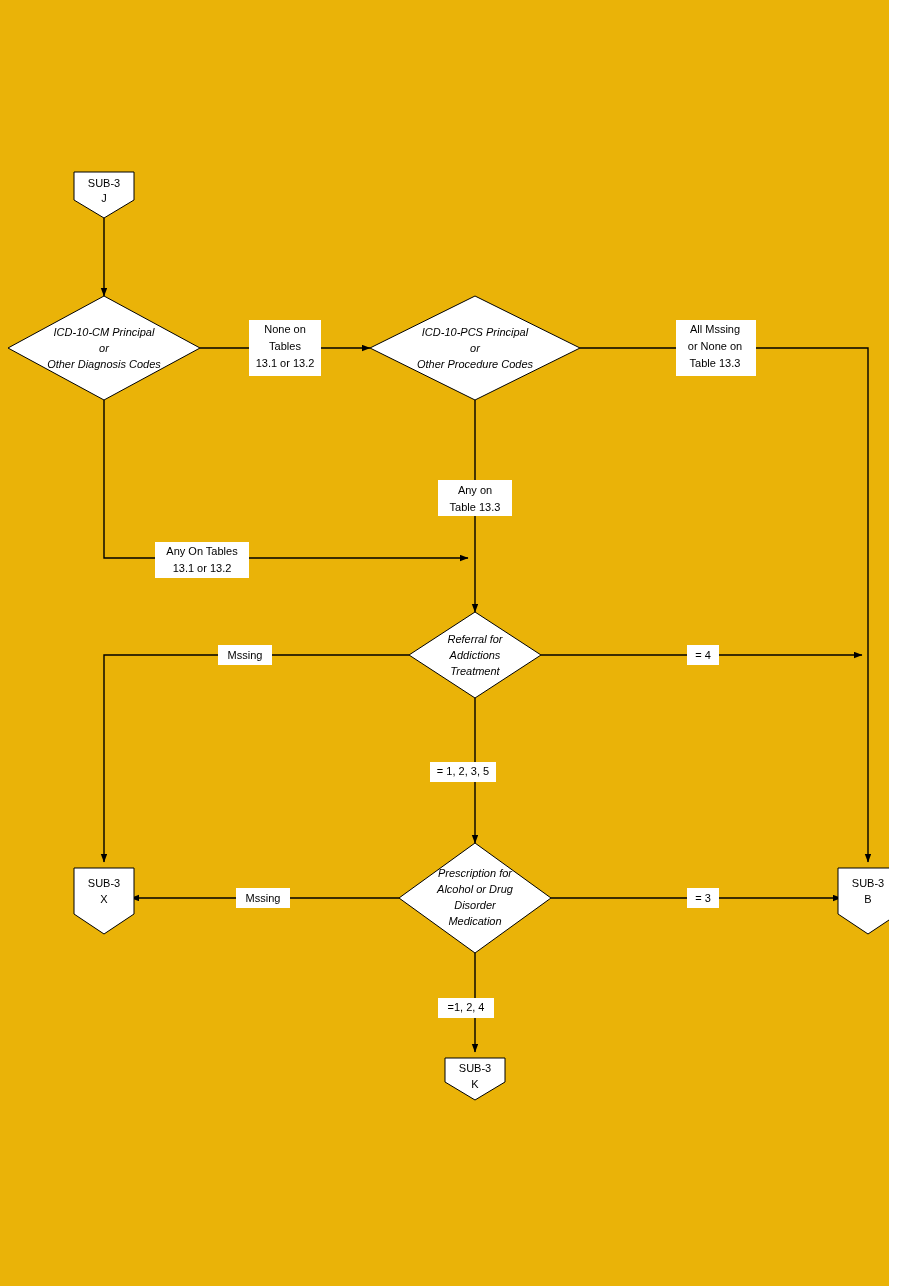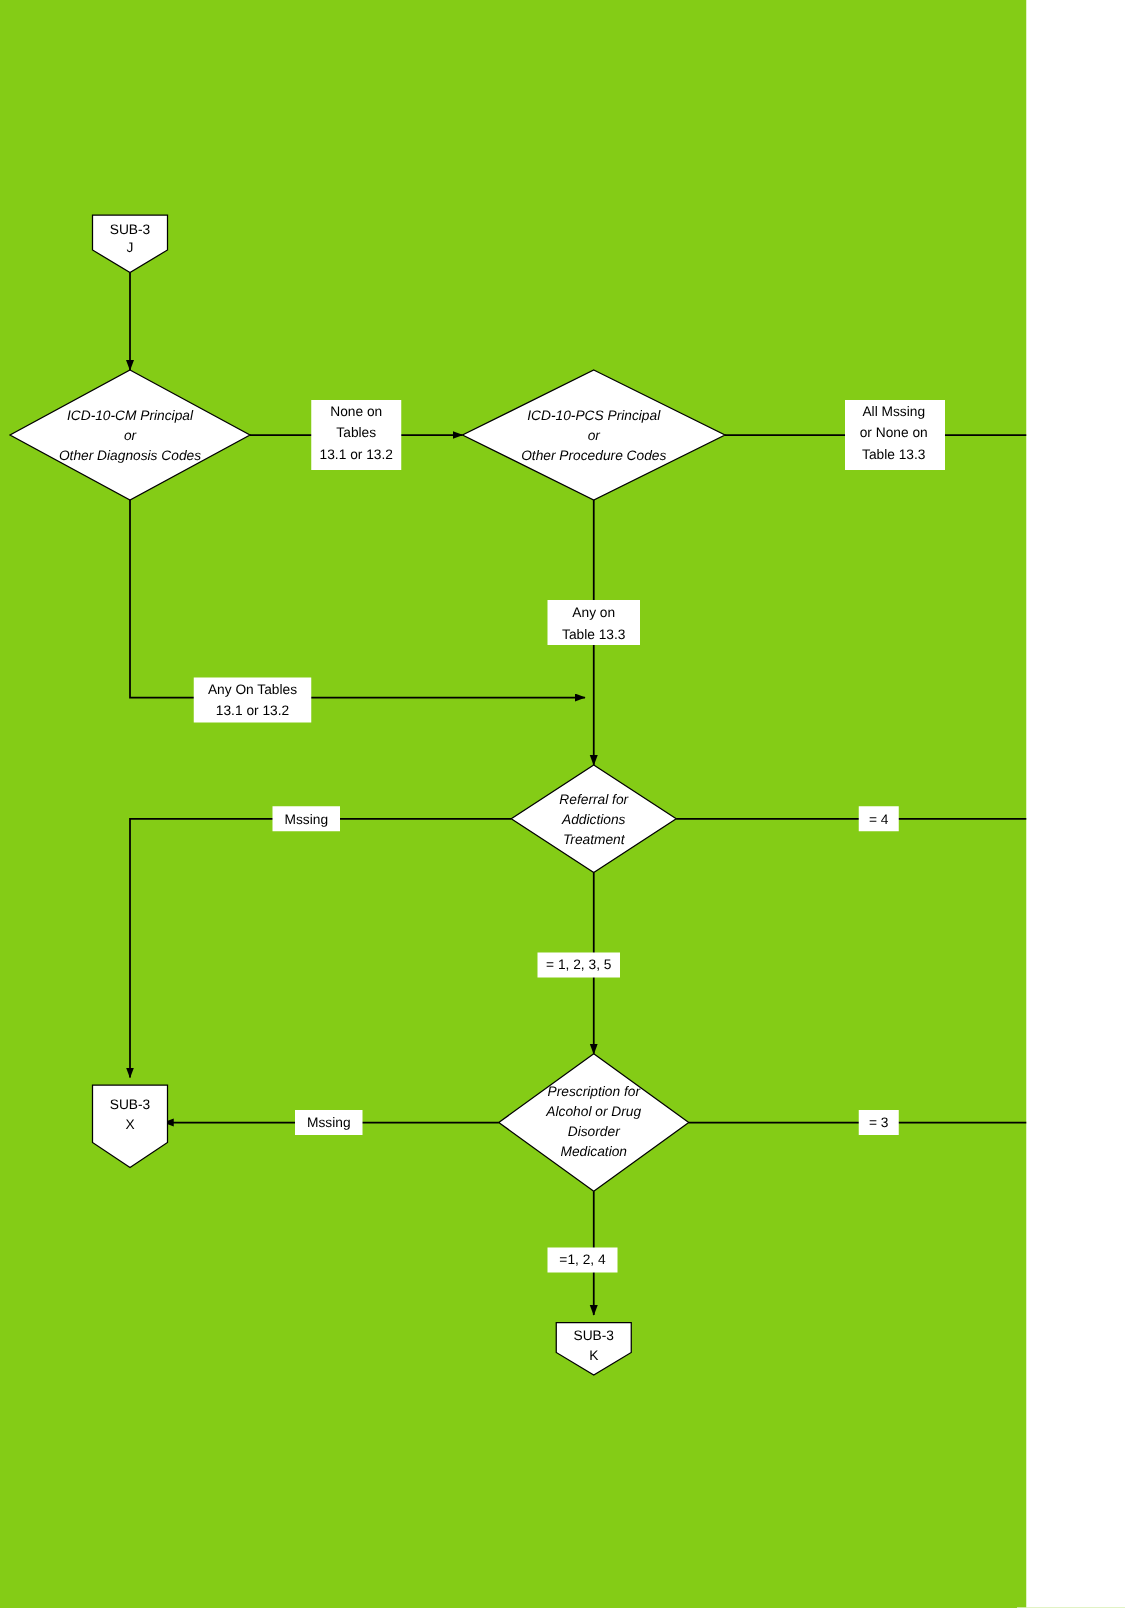--- a/index.html
+++ b/index.html
@@ -6,23 +6,23 @@
   html, body {
     margin: 0;
     padding: 0;
     background: #ffffff;
   }
   body {
     font-family: "Liberation Sans", sans-serif;
   }
   #flow-root {
     position: relative;
-    width: 821px;
+    width: 889px;
     height: 1286px;
-    background: #84cc16;
+    background: #eab308;
     overflow: hidden;
   }
   #flow-svg {
     position: absolute;
     left: 0;
     top: 0;
     width: 900px;
     height: 1286px;
   }
   .node-text {

